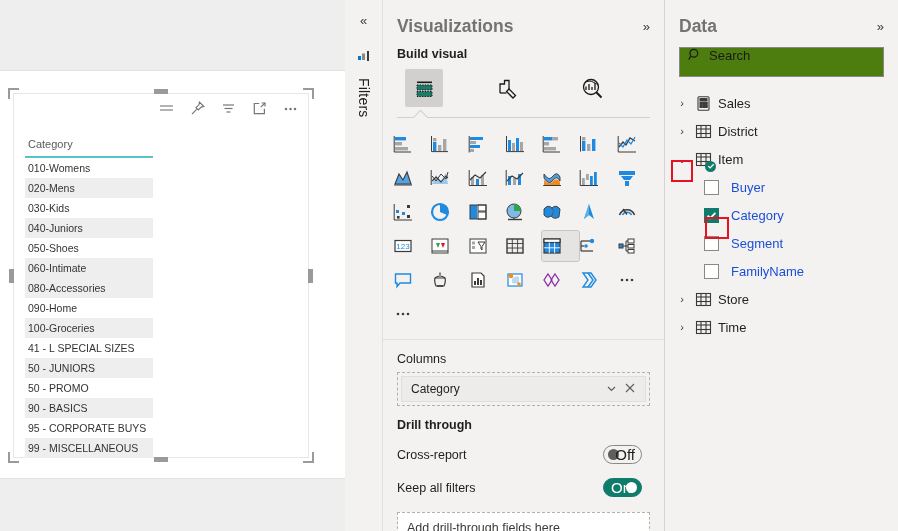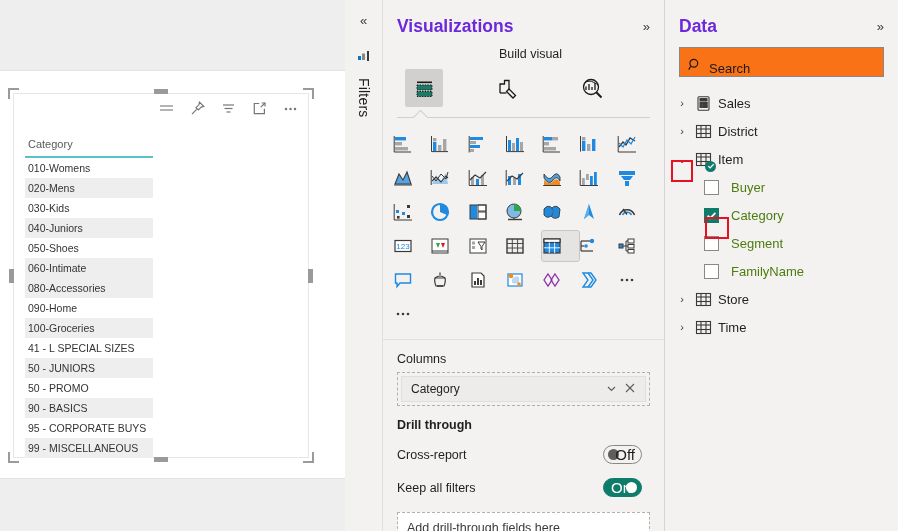--- a/index.html
+++ b/index.html
@@ -87,23 +87,23 @@
   .viz-pane {
     flex: 0 0 282px; width: 282px; height: 531px;
     background: #f3f2f1;
     border-right: 1px solid #d6d4d2;
     position: relative;
   }
   .pane-title-row {
     display: flex; align-items: center; justify-content: space-between;
     padding: 16px 14px 0 14px;
   }
-  .pane-title { font-size: 17.5px; font-weight: bold; color: #6d28d9; }
+  .pane-title { font-size: 17.5px; font-weight: bold; color: #737373; }
   .pane-expand { font-size: 13px; color: #3b3a39; cursor: pointer; }
-  .build-label { font-size: 12.5px; font-weight: normal; color: #201f1e; padding: 10px 0 0 14px; text-align: center; }
+  .build-label { font-size: 12.5px; font-weight: bold; color: #201f1e; padding: 10px 0 0 14px; }
 
   .build-tabs { display: flex; align-items: center; gap: 46px; padding: 8px 0 0 22px; }
   .build-tab {
     width: 38px; height: 38px; display:flex; align-items:center; justify-content:center;
     border-radius: 2px; cursor: pointer;
   }
   .build-tab.active { background: #d2d0ce; }
 
   .tab-caret-line { position: relative; height: 12px; margin-top: 2px; }
   .tab-caret-line .ln { position: absolute; left: 14px; right: 14px; top: 8px; height: 1px; background: #d0cece; }
@@ -165,22 +165,22 @@
     background: #ffffff; height: 31px;
     display: flex; align-items: center; padding-left: 9px;
     font-size: 12.5px; color: #3b3a39;
   }
 
   
   .data-pane {
     flex: 1 1 auto; height: 531px; background: #f3f2f1; position: relative;
   }
   .search-box {
-    margin: 10px 14px 0 14px; height: 30px; background: #f97316;
-    border: 1px solid #8a8886; display: flex; align-items: flex-end;
+    margin: 10px 14px 0 14px; height: 30px; background: #4d7c0f;
+    border: 1px solid #8a8886; display: flex; align-items: flex-start;
     padding: 0 8px; gap: 7px;
   }
   .search-box .ph { font-size: 13px; color: #1b1a19; }
 
   .tree { padding: 12px 0 0 0; }
   .tree-node {
     display: flex; align-items: center; height: 28px;
     padding-left: 10px; gap: 6px; cursor: pointer;
   }
   .tree-node .twisty { width: 14px; font-size: 11px; color: #3b3a39; text-align: center; }
@@ -195,21 +195,21 @@
 
   .field-node {
     display: flex; align-items: center; height: 28px;
     padding-left: 39px; gap: 12px; cursor: pointer;
   }
   .chk {
     width: 15px; height: 15px; border: 1px solid #8a8886; background: #fff;
     display: flex; align-items: center; justify-content: center; flex: 0 0 15px;
   }
   .chk.on { background: #0f7c6b; border-color: #0f7c6b; }
-  .field-node .fname { font-size: 13px; color: #4d7c0f; }
+  .field-node .fname { font-size: 13px; color: #1d4ed8; }
 
   
   .annot {
     position: absolute; border: 2px solid #e81123; pointer-events: none;
   }
 </style>
 </head>
 <body>
 
 <div id="app">

